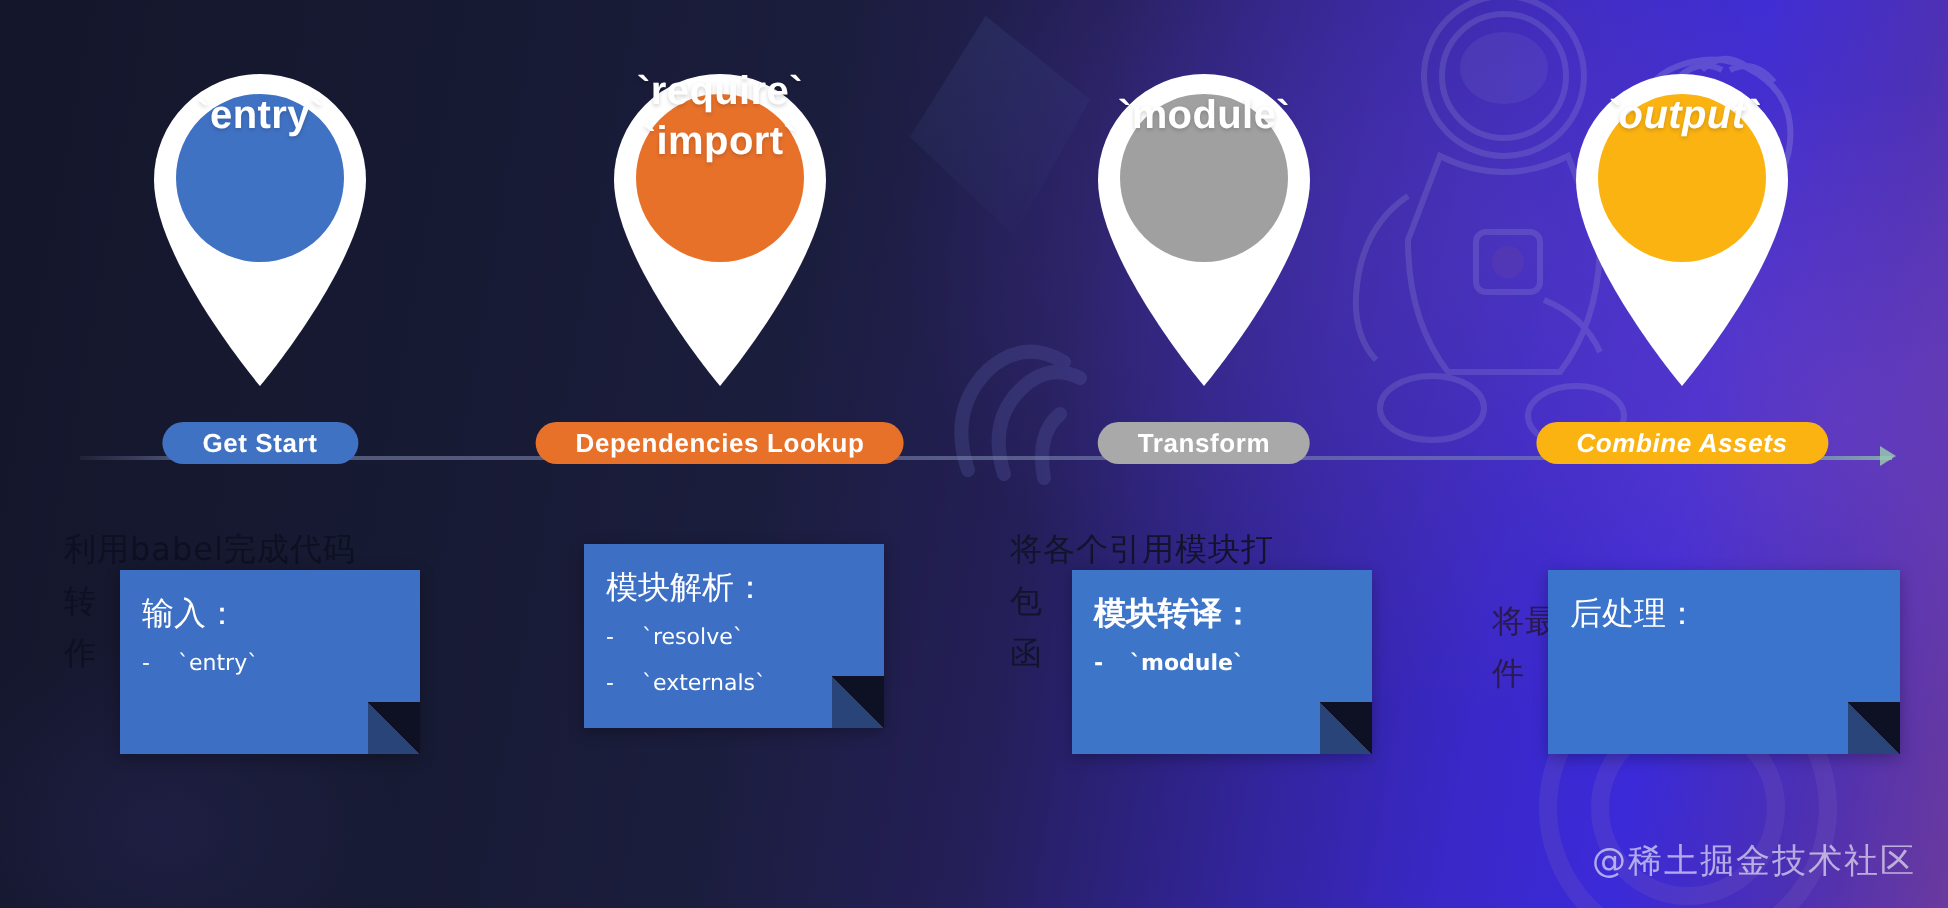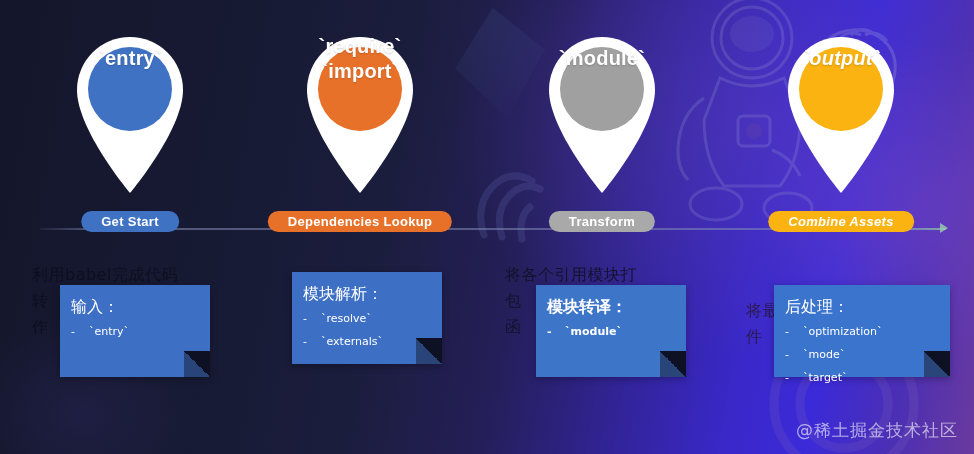--- a/index.html
+++ b/index.html
@@ -322,23 +322,18 @@
   <div class="note" id="note-2">
     <div class="note-title">模块转译：</div>
     <ul class="note-items">
       <li><span class="dash">-</span><span>`module`</span></li>
     </ul>
     <div class="fold"></div>
   </div>
 
   <div class="note" id="note-3">
     <div class="note-title">后处理：</div>
-    <ul class="note-items">
-      <li><span class="dash">-</span><span>`optimization`</span></li>
-      <li><span class="dash">-</span><span>`mode`</span></li>
-      <li><span class="dash">-</span><span>`target`</span></li>
-    </ul>
     <div class="fold"></div>
   </div>
 
   <div id="watermark">@稀土掘金技术社区</div>
 
 </div>
 
 </body></html>

